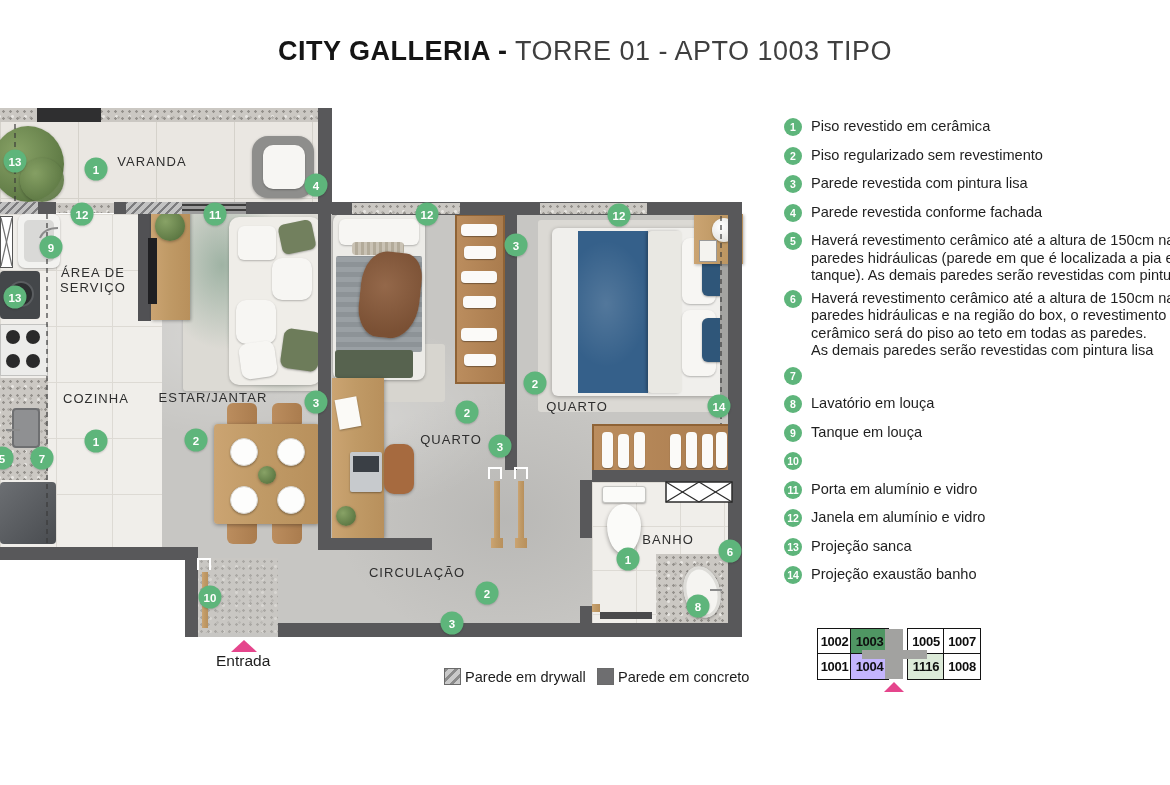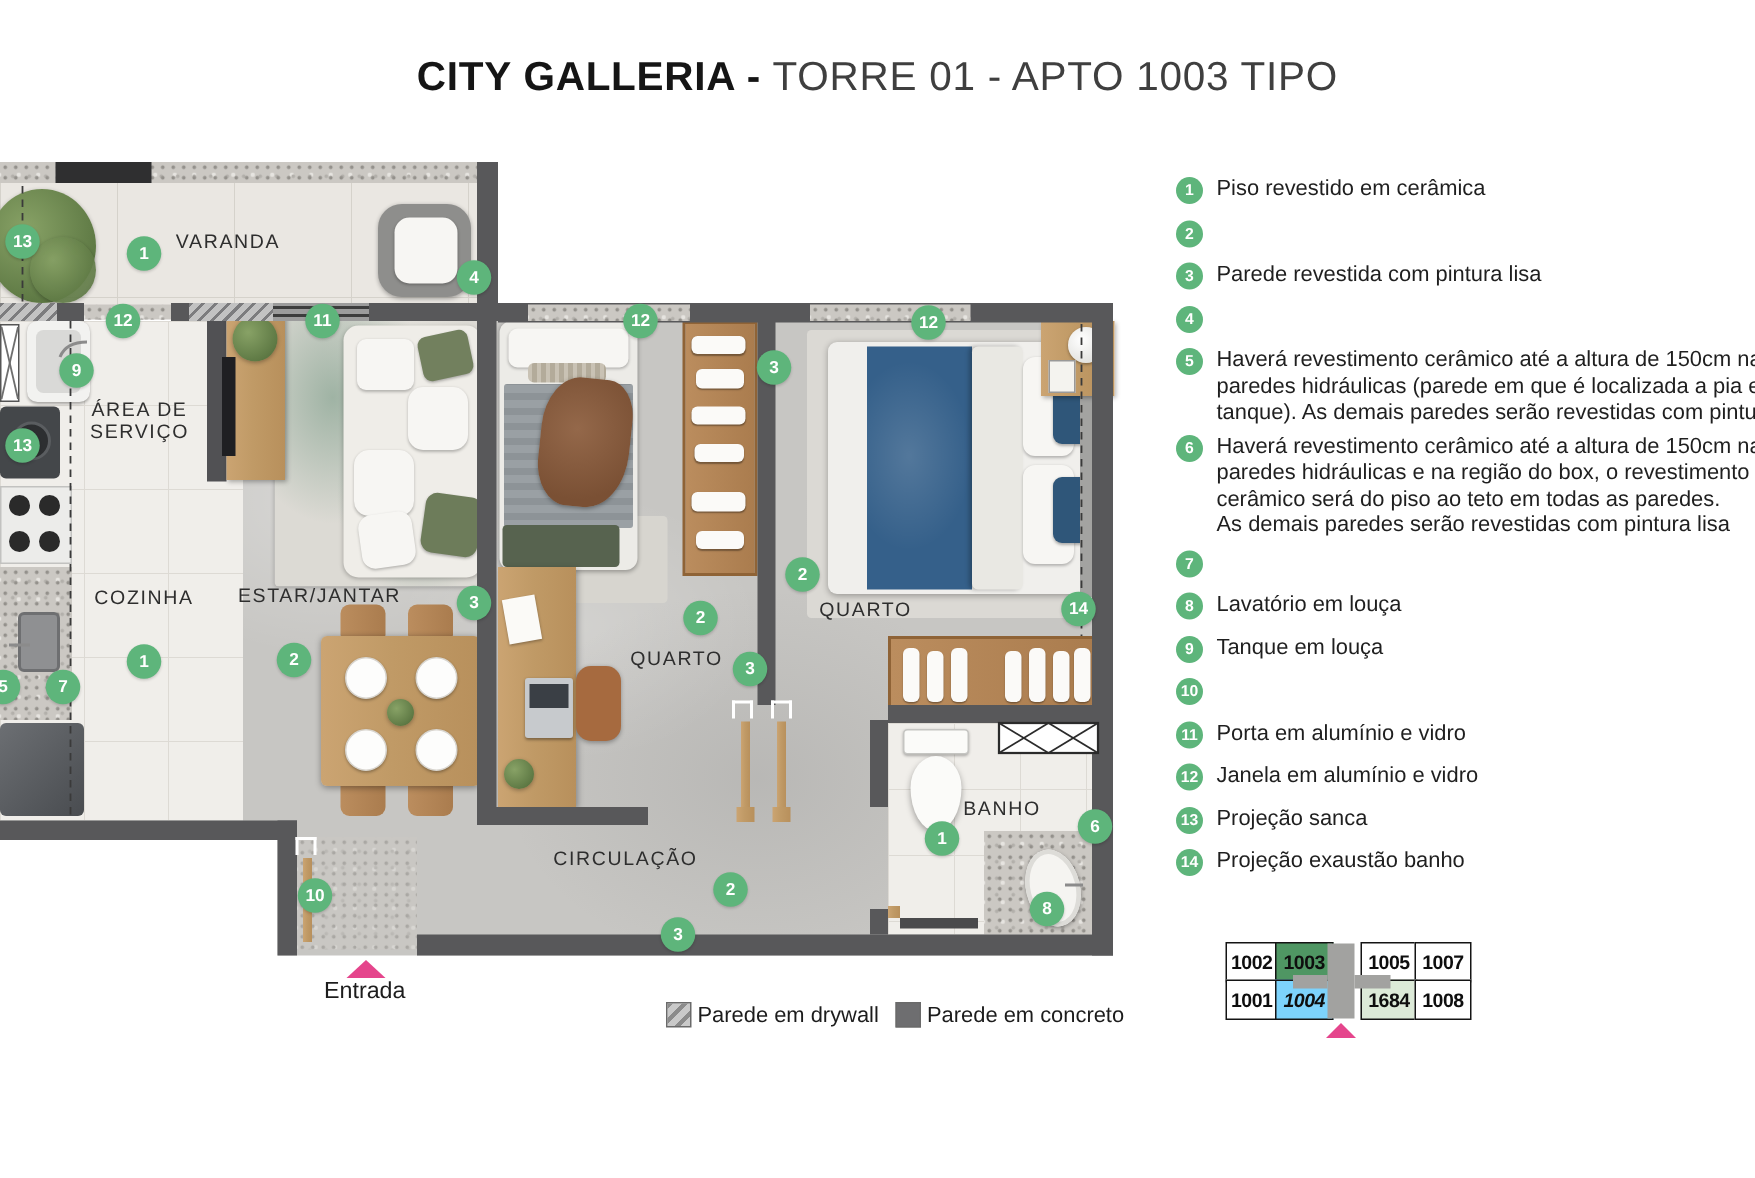--- a/index.html
+++ b/index.html
@@ -304,29 +304,31 @@
 
   <div class="legend">
 
       <div class="leg-row">
         <div class="leg-num">1</div>
         <div class="leg-text">Piso revestido em cerâmica</div>
       </div>
 
       <div class="leg-row">
         <div class="leg-num">2</div>
+        <div class="leg-text">Piso regularizado sem revestimento</div>
       </div>
 
       <div class="leg-row">
         <div class="leg-num">3</div>
         <div class="leg-text">Parede revestida com pintura lisa</div>
       </div>
 
       <div class="leg-row">
         <div class="leg-num">4</div>
+        <div class="leg-text">Parede revestida conforme fachada</div>
       </div>
 
       <div class="leg-row m3">
         <div class="leg-num">5</div>
         <div class="leg-text">Haverá revestimento cerâmico até a altura de 150cm nas
 paredes hidráulicas (parede em que é localizada a pia e
 tanque). As demais paredes serão revestidas com pintura</div>
       </div>
 
       <div class="leg-row m4">
@@ -385,22 +387,22 @@
     <div class="lab">Parede em concreto</div>
   </div>
 
   <div class="abs" style="left:4px;top:0;width:1170px;height:726px;padding-left:20px;">
 
   <div class="kp-cell" style="position: absolute; left: 813px; top: 628px; width: 35px; height: 27px; background: rgb(255, 255, 255);">1002</div>
       <div class="kp-cell" style="position: absolute; left: 846px; top: 628px; width: 39px; height: 27px; background: rgb(79, 150, 99);">1003</div>
       <div class="kp-cell" style="position: absolute; left: 903px; top: 628px; width: 38px; height: 27px; background: rgb(255, 255, 255);">1005</div>
       <div class="kp-cell" style="position: absolute; left: 939px; top: 628px; width: 38px; height: 27px; background: rgb(255, 255, 255);">1007</div>
       <div class="kp-cell" style="position: absolute; left: 813px; top: 653px; width: 35px; height: 27px; background: rgb(255, 255, 255);">1001</div>
-      <div class="kp-cell" style="position: absolute; left: 846px; top: 653px; width: 39px; height: 27px; background: #7dd3fc; font-style: italic;">1004</div>
-      <div class="kp-cell" style="position: absolute; left: 903px; top: 653px; width: 38px; height: 27px; background: rgb(220, 234, 216);">1684</div>
+      <div class="kp-cell" style="position: absolute; left: 846px; top: 653px; width: 39px; height: 27px; background: #c4b5fd;">1004</div>
+      <div class="kp-cell" style="position: absolute; left: 903px; top: 653px; width: 38px; height: 27px; background: rgb(220, 234, 216);">1116</div>
       <div class="kp-cell" style="position: absolute; left: 939px; top: 653px; width: 38px; height: 27px; background: rgb(255, 255, 255);">1008</div>
     </div>
   <div class="kp-core" style="left:885px;top:629px;width:18px;height:50px;"></div>
   <div class="kp-core" style="left:862px;top:650px;width:23px;height:9px;"></div>
   <div class="kp-core" style="left:903px;top:650px;width:24px;height:9px;"></div>
   <div class="kp-tri" style="left:884px;top:682px;"></div>
 
 </div>
 
 </body></html>

